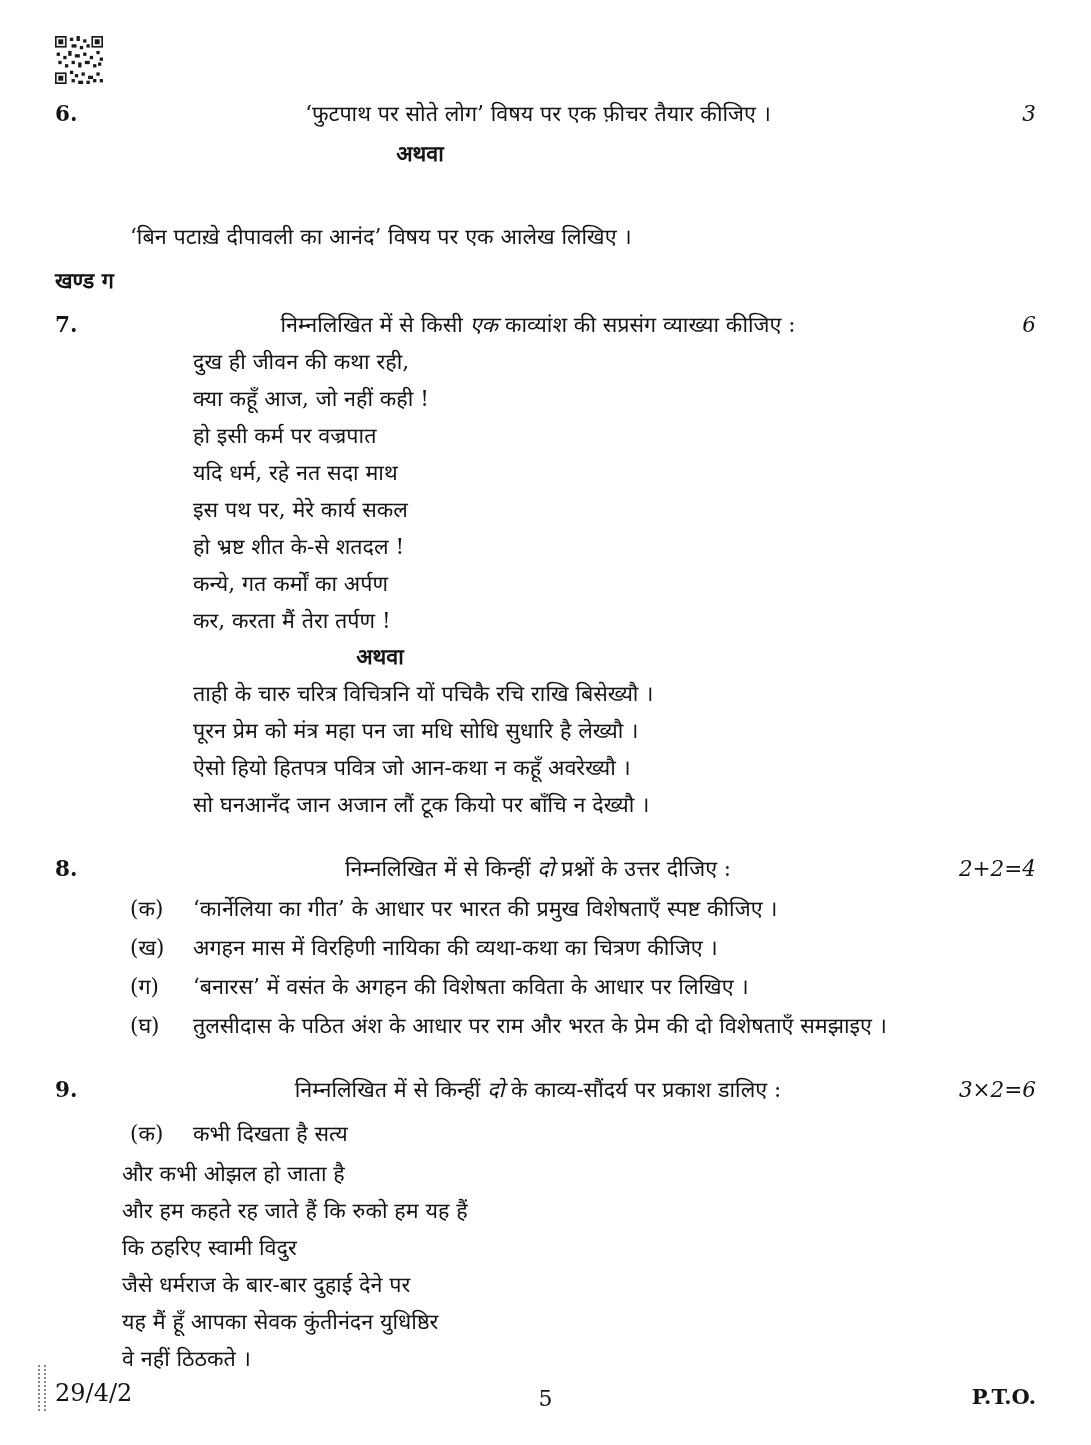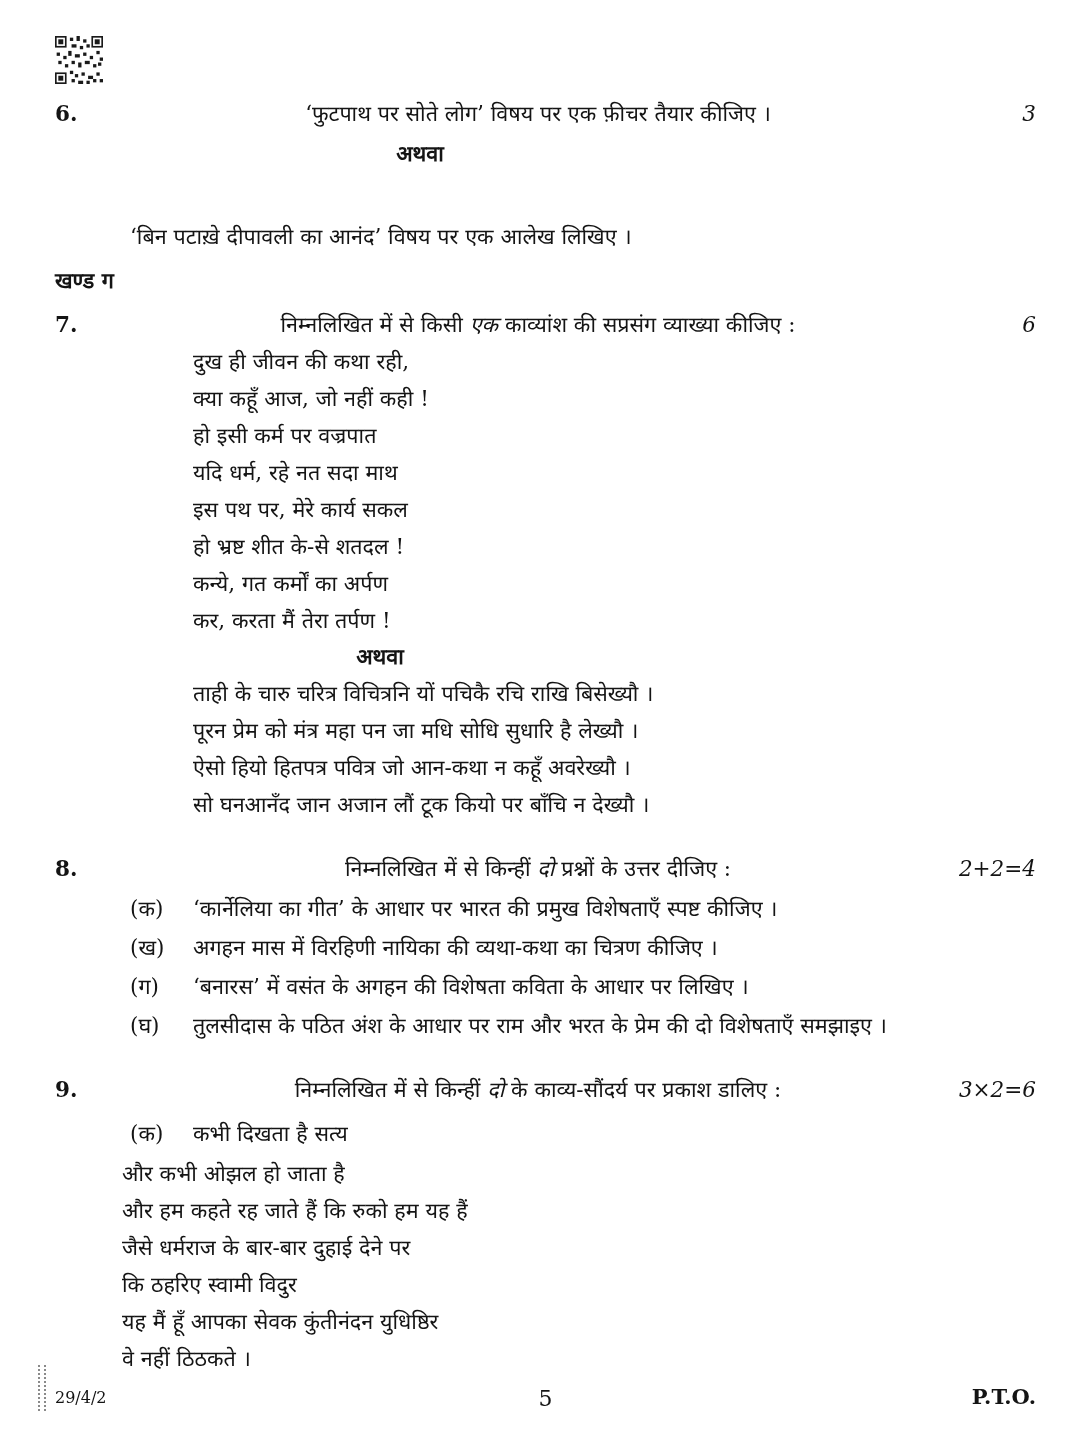--- a/index.html
+++ b/index.html
@@ -29,21 +29,21 @@
   .poem-line{line-height:37px;}
   .mt4{margin-top:4px;}
   .mt8{margin-top:8px;}
   .mt12{margin-top:12px;}
   .mt28{margin-top:28px;}
   .sub-row{display:flex;margin-left:75px;line-height:36px;margin-bottom:3px;}
   .sub-label{flex:0 0 63px;}
   .sub-text{flex:1 1 auto;text-align:justify;}
   .q9-line{margin-left:67px;line-height:37px;}
   .footer{position:absolute;left:0;right:0;bottom:30px;height:40px;}
-  .paper-code{position:absolute;left:55px;bottom:8px;font-size:16px;}
+  .paper-code{position:absolute;left:55px;bottom:8px;font-size:24px;}
   .page-number{position:absolute;left:0;right:0;bottom:4px;text-align:center;font-size:22px;}
   .pto{position:absolute;right:55px;bottom:6px;font-weight:700;font-size:21px;margin-left:16px;}
   .edge-marks{position:absolute;left:38px;bottom:4px;display:flex;gap:4px;height:46px;}
   .strip{width:2px;height:46px;background:repeating-linear-gradient(to bottom,#8a8a8a 0 2px,transparent 2px 4px);}
 </style>
 </head>
 <body>
 
 <div class="page">
 
@@ -158,22 +158,22 @@
     <div class="q-body"><span>निम्नलिखित में से किन्हीं </span><span class="em">दो</span><span> के काव्य-सौंदर्य पर प्रकाश डालिए :</span></div>
     <div class="q-marks">3×2=6</div>
   </div>
 
   <div class="sub-row mt8">
     <div class="sub-label">(क)</div>
     <div class="sub-text">कभी दिखता है सत्य</div>
   </div>
   <div class="q9-line">और कभी ओझल हो जाता है</div>
   <div class="q9-line">और हम कहते रह जाते हैं कि रुको हम यह हैं</div>
+  <div class="q9-line">कि ठहरिए स्वामी विदुर</div>
   <div class="q9-line">जैसे धर्मराज के बार-बार दुहाई देने पर</div>
-  <div class="q9-line">कि ठहरिए स्वामी विदुर</div>
   <div class="q9-line">यह मैं हूँ आपका सेवक कुंतीनंदन युधिष्ठिर</div>
   <div class="q9-line">वे नहीं ठिठकते ।</div>
 
   <div class="footer">
     <div class="edge-marks">
       <div class="strip"></div>
       <div class="strip"></div>
     </div>
     <div class="paper-code">29/4/2</div>
     <div class="page-number">5</div>

